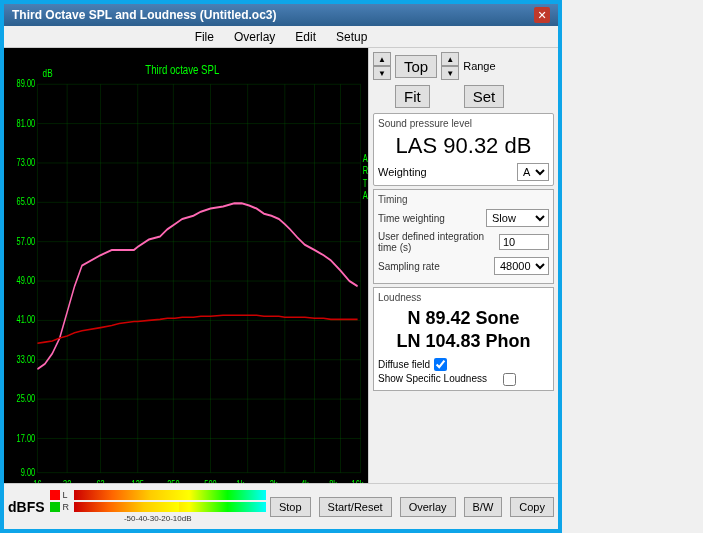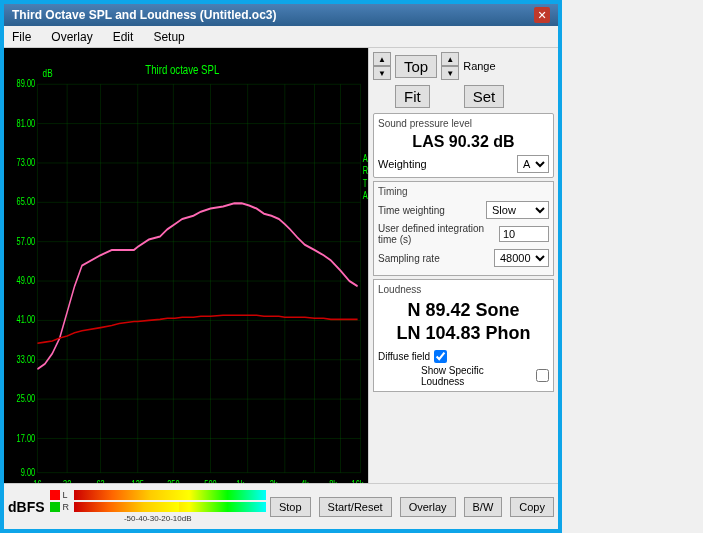--- a/index.html
+++ b/index.html
@@ -48,20 +48,21 @@
     }
     .menu-bar {
       background: #f0f0f0;
       border-bottom: 1px solid #ccc;
       padding: 2px 4px;
       display: flex;
       gap: 12px;
       height: 22px;
       align-items: center;
       flex-shrink: 0;
+      justify-content: center;
     }
     .menu-item {
       font-size: 12px;
       cursor: pointer;
       padding: 2px 4px;
     }
     .main-area {
       display: flex;
       flex: 1;
       overflow: hidden;
@@ -114,22 +115,22 @@
       padding: 4px;
       background: #fff;
       border-radius: 2px;
     }
     .section-title {
       font-size: 10px;
       color: #444;
       margin-bottom: 4px;
     }
     .spl-value {
-      font-size: 16px;
-      font-weight: bold;
+      font-size: 22px;
+      font-weight: normal;
       color: #000;
       text-align: center;
     }
     .weighting-row {
       display: flex;
       justify-content: space-between;
       align-items: center;
       margin-top: 4px;
     }
     select {
@@ -175,23 +176,22 @@
       display: flex;
       align-items: center;
       gap: 4px;
       margin-top: 4px;
       font-size: 10px;
     }
     .show-row {
       font-size: 10px;
       margin-top: 2px;
       display: flex;
-      align-items: center;
+      align-items: flex-start;
       gap: 16px;
-      margin-left: 43px;
     }
     .bottom-bar {
       height: 46px;
       background: #f0f0f0;
       border-top: 1px solid #ccc;
       display: flex;
       align-items: center;
       padding: 2px 4px;
       gap: 4px;
       flex-shrink: 0;

